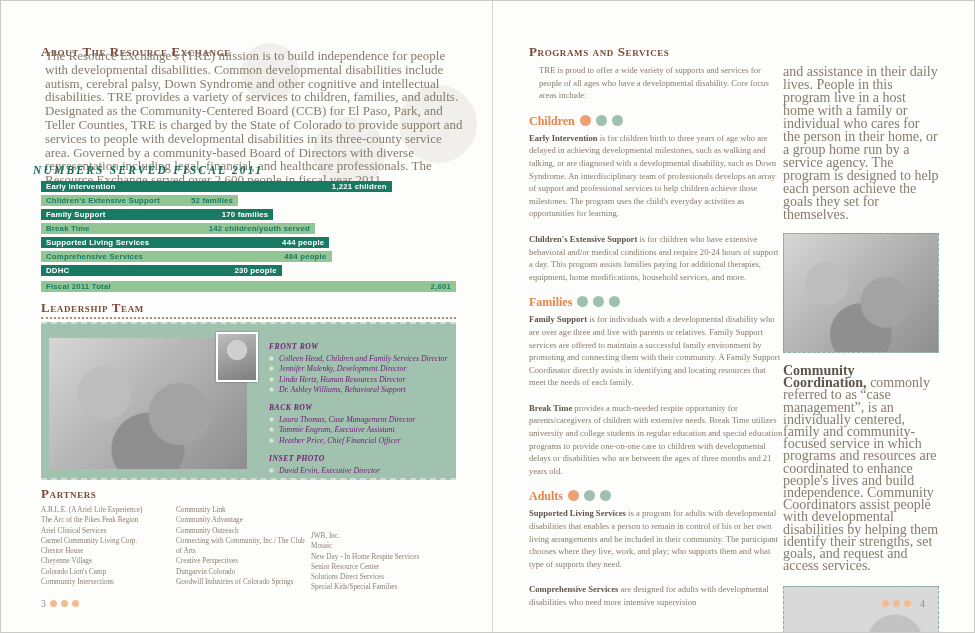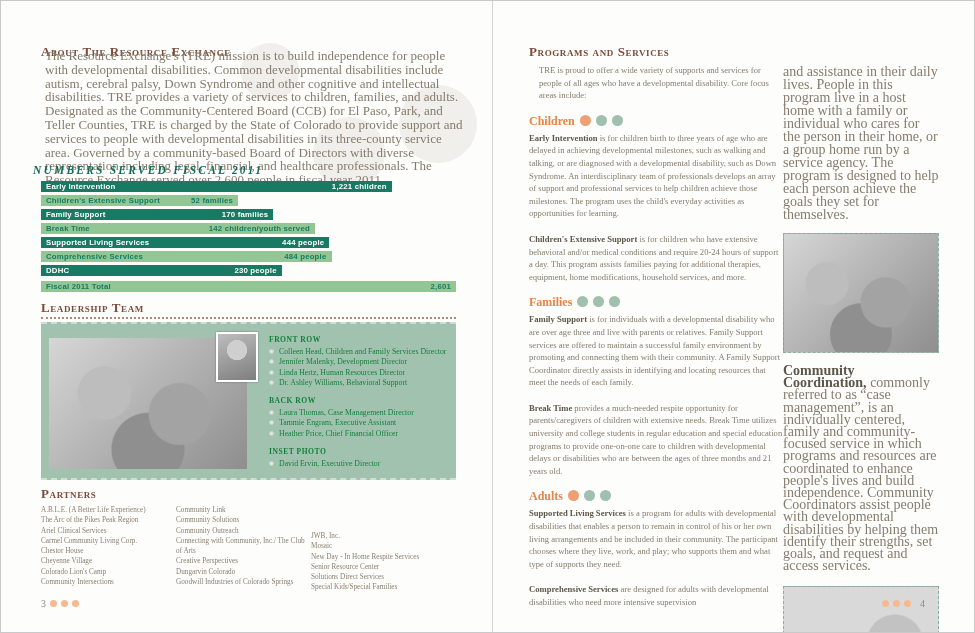--- a/index.html
+++ b/index.html
@@ -43,21 +43,21 @@
   #leadership-rule{position:absolute;left:40px;top:316px;width:415px;border-top:2px dotted var(--rule-brown);}
   #leadership-box{position:absolute;left:40px;top:321px;width:415px;height:158px;background:var(--sage-box);border-top:2px dashed #cfdfd4;border-bottom:2px dashed #cfdfd4;box-sizing:border-box;}
   .photo{background:
       radial-gradient(circle at 28% 42%, #bdbdbd 0 16%, rgba(0,0,0,0) 17%),
       radial-gradient(circle at 66% 58%, #a3a3a3 0 20%, rgba(0,0,0,0) 21%),
       radial-gradient(circle at 50% 85%, #8f8f8f 0 24%, rgba(0,0,0,0) 25%),
       linear-gradient(135deg,#d6d6d6,#8e8e8e);}
   #group-photo{position:absolute;left:48px;top:337px;width:198px;height:131px;}
   #inset-photo{position:absolute;left:215px;top:331px;width:38px;height:46px;border:2px solid #ffffff;box-shadow:0 0 2px rgba(0,0,0,.35);
       background:radial-gradient(circle at 50% 35%, #cfcfcf 0 28%, rgba(0,0,0,0) 29%),linear-gradient(160deg,#bdbdbd,#7e7e7e);}
-  #leadership-list{position:absolute;left:268px;top:334px;width:182px;color:#15803d;}
+  #leadership-list{position:absolute;left:268px;top:341px;width:182px;color:#701a75;font-style:italic;}
   .lt-group{margin-bottom:8px;}
   .lt-group-heading{font-weight:bold;font-size:7.6px;letter-spacing:.5px;margin-bottom:3px;}
   .lt-item{display:flex;font-size:7.8px;line-height:10.3px;}
   .lt-bullet{width:5px;height:5px;border-radius:50%;background:#dde9e0;border:1px solid #c2d6c8;box-sizing:border-box;margin:2px 5px 0 0;flex:none;}
 
   #partners-title{left:40px;top:486px;text-align:center;}
   #partners{position:absolute;left:40px;top:504px;width:425px;display:flex;}
   .p-col{width:135px;flex:none;}
   .p-col.p3{width:155px;margin-top:26px;}
   .p-item{font-size:7.2px;line-height:10.3px;color:var(--partner-text);}
@@ -203,32 +203,32 @@
       <div class="lt-item">
           <span class="lt-bullet"></span>
           <span>David Ervin, Executive Director</span>
         </div>
     </div>
   </div>
 
   <h1 class="sc-heading" id="partners-title">Partners</h1>
   <div id="partners">
     <div class="p-col">
-      <div class="p-item">A.B.L.E. (A Better Life Experience)</div>
+      <div class="p-item">A.B.L.E. (A Ariel Life Experience)</div>
       <div class="p-item">The Arc of the Pikes Peak Region</div>
       <div class="p-item">Ariel Clinical Services</div>
       <div class="p-item">Carmel Community Living Corp.</div>
       <div class="p-item">Chestor House</div>
       <div class="p-item">Cheyenne Village</div>
       <div class="p-item">Colorado Lion's Camp</div>
       <div class="p-item">Community Intersections</div>
     </div>
     <div class="p-col">
       <div class="p-item">Community Link</div>
-      <div class="p-item">Community Solutions</div>
+      <div class="p-item">Community Advantage</div>
       <div class="p-item">Community Outreach</div>
       <div class="p-item">Connecting with Community, Inc./ The Club of Arts</div>
       <div class="p-item">Creative Perspectives</div>
       <div class="p-item">Dungarvin Colorado</div>
       <div class="p-item">Goodwill Industries of Colorado Springs</div>
     </div>
     <div class="p-col p3">
       <div class="p-item">JWB, Inc.</div>
       <div class="p-item">Mosaic</div>
       <div class="p-item">New Day - In Home Respite Services</div>

